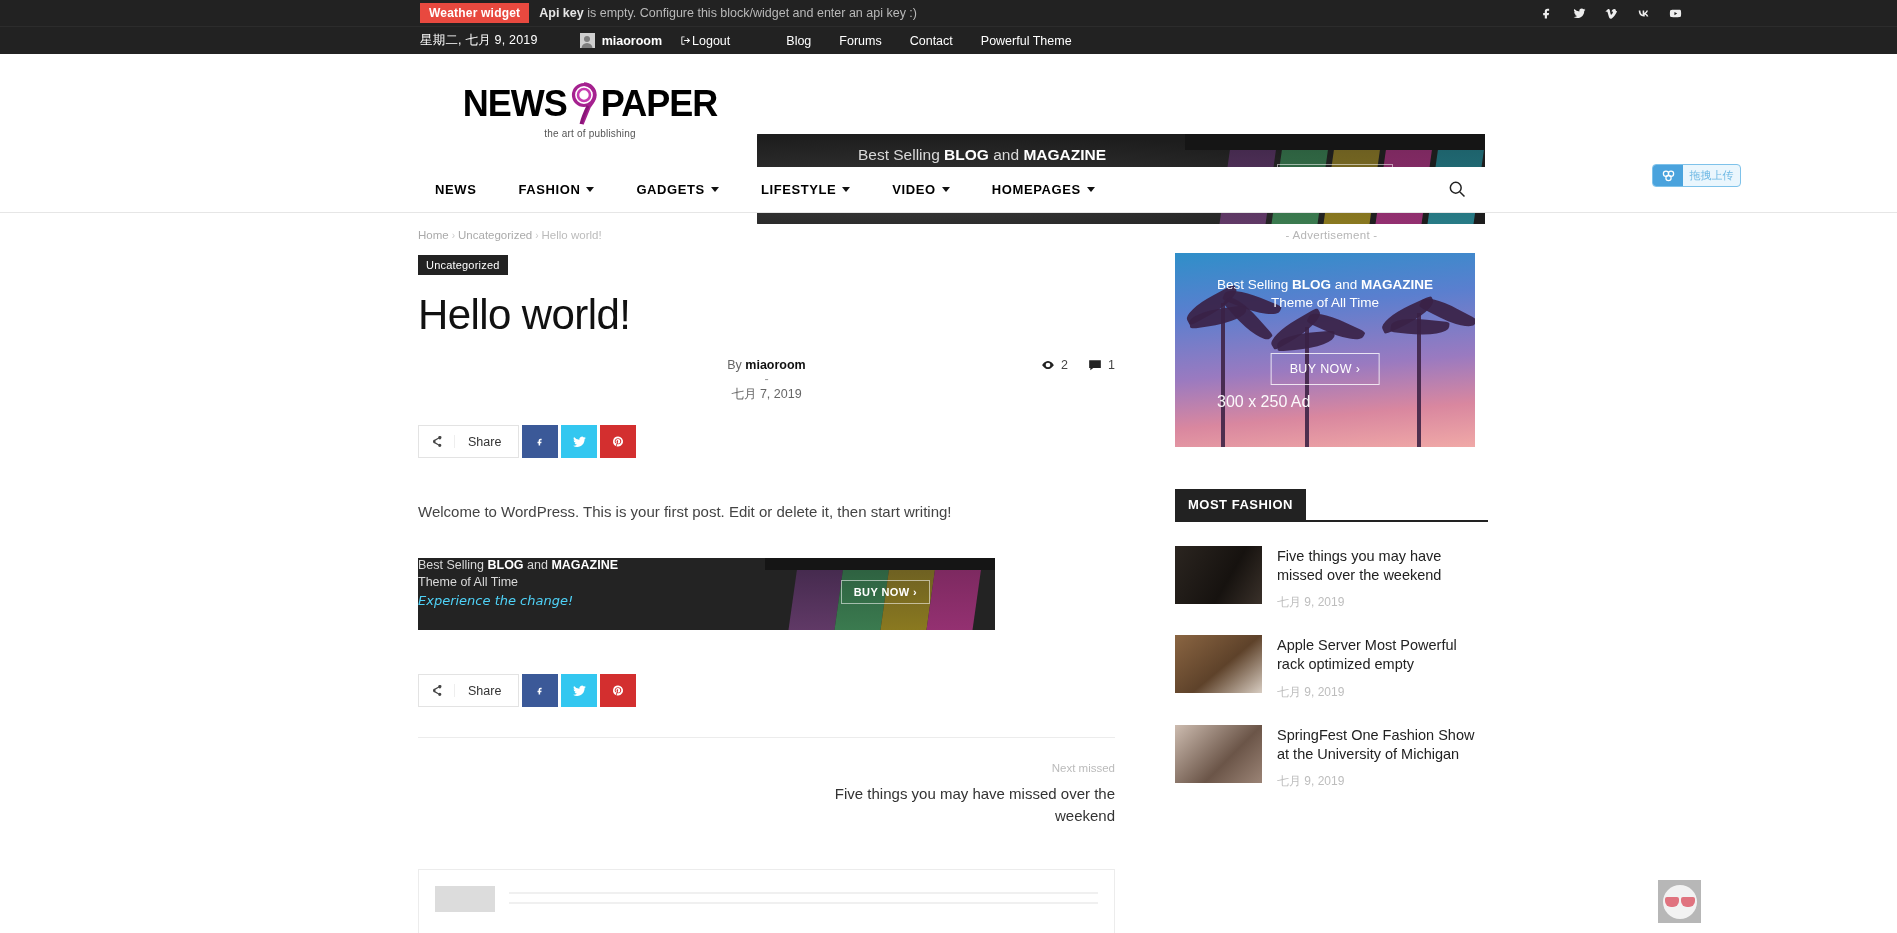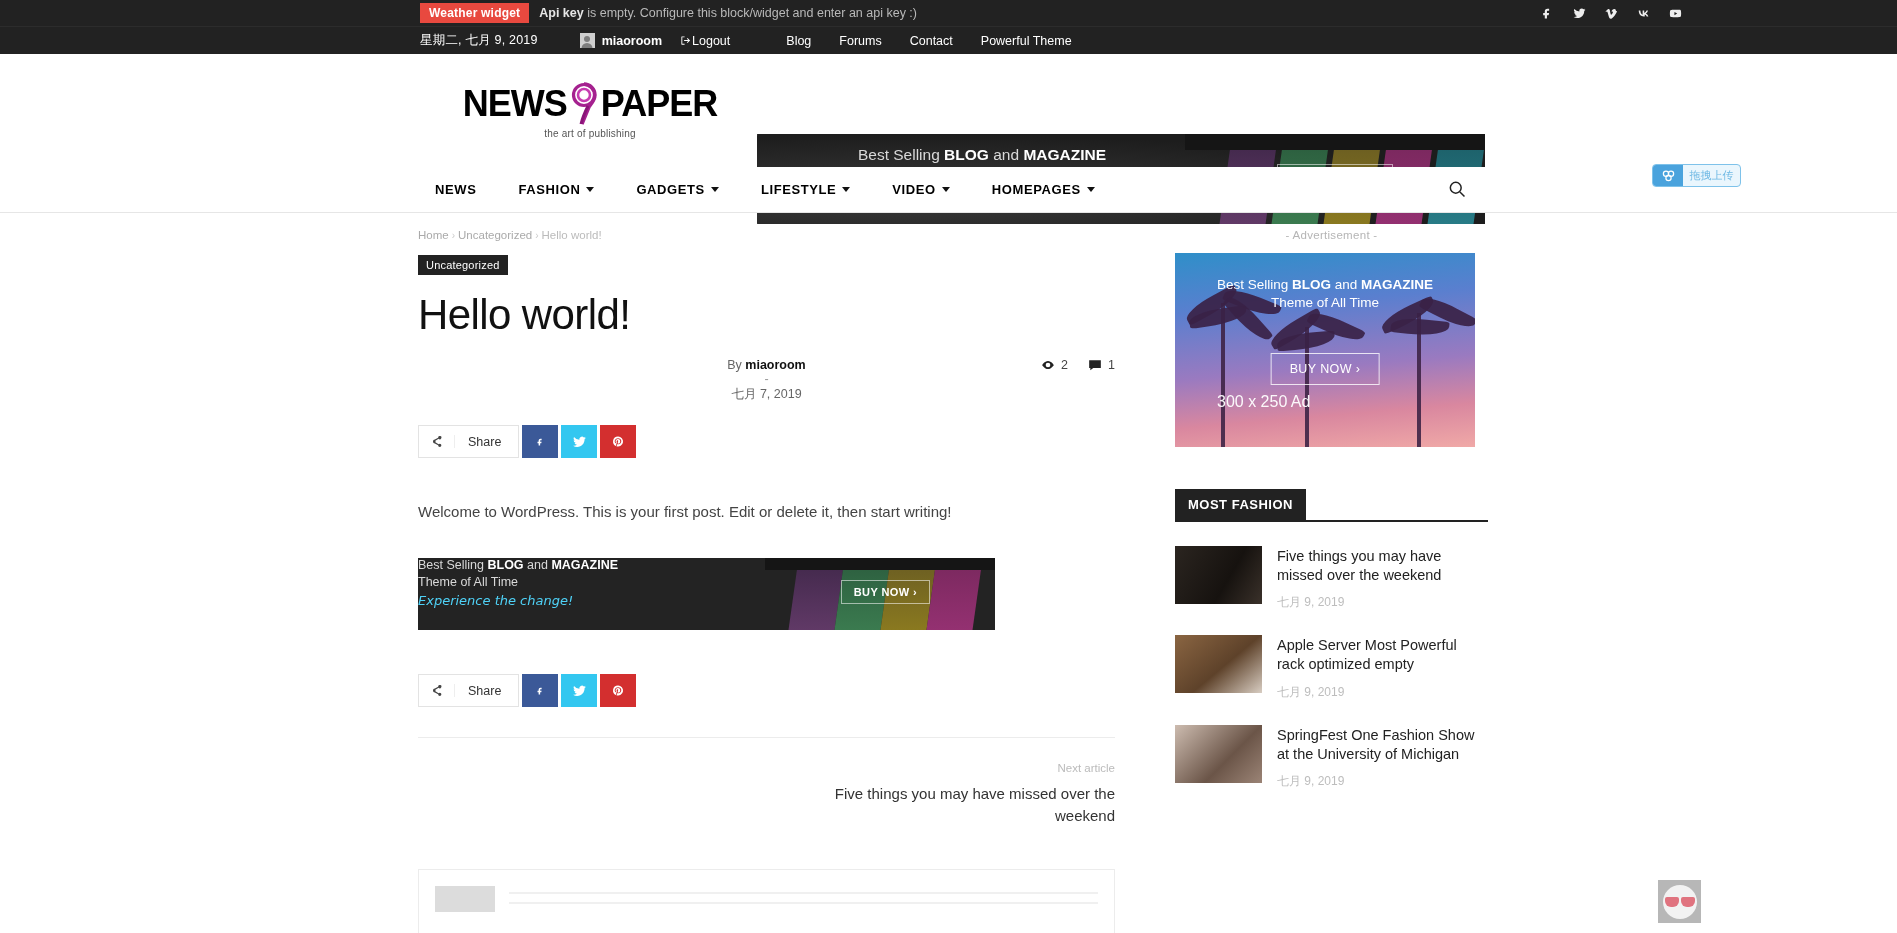--- a/index.html
+++ b/index.html
@@ -431,21 +431,21 @@
         <div class="sbtn sb-pi">
             <svg width="12" height="15" viewBox="0 0 24 24">
               <path d="M12 2a10 10 0 0 0-3.6 19.3c-.1-.8-.2-2 0-2.9l1.2-5s-.3-.6-.3-1.5c0-1.4.8-2.5 1.8-2.5.9 0 1.3.7 1.3 1.5 0 .9-.6 2.2-.9 3.5-.2 1 .5 1.9 1.6 1.9 1.9 0 3.3-2 3.3-4.9 0-2.6-1.8-4.3-4.4-4.3-3 0-4.8 2.2-4.8 4.6 0 .9.3 1.8.8 2.3.1.1.1.2.1.3l-.3 1.1c0 .2-.1.2-.3.1-1.3-.6-2.1-2.5-2.1-4 0-3.2 2.4-6.2 6.8-6.2 3.6 0 6.4 2.5 6.4 5.9 0 3.6-2.2 6.4-5.4 6.4-1 0-2-.5-2.4-1.2l-.6 2.5c-.2.9-.8 2-1.2 2.6A10 10 0 1 0 12 2z"></path>
             </svg>
           </div>
       </div>
 
       <div class="divider"></div>
 
       <div class="nextnav">
-        <div class="nextnav-label">Next article</div>
+        <div class="nextnav-label">Next missed</div>
         <div class="nextnav-title">Five things you may have missed over the weekend</div>
       </div>
 
       <div class="comment-box">
         <div class="cb-avatar"></div>
         <div class="cb-lines">
           <div class="cb-line"></div>
             <div class="cb-line"></div>
         </div>
       </div>

